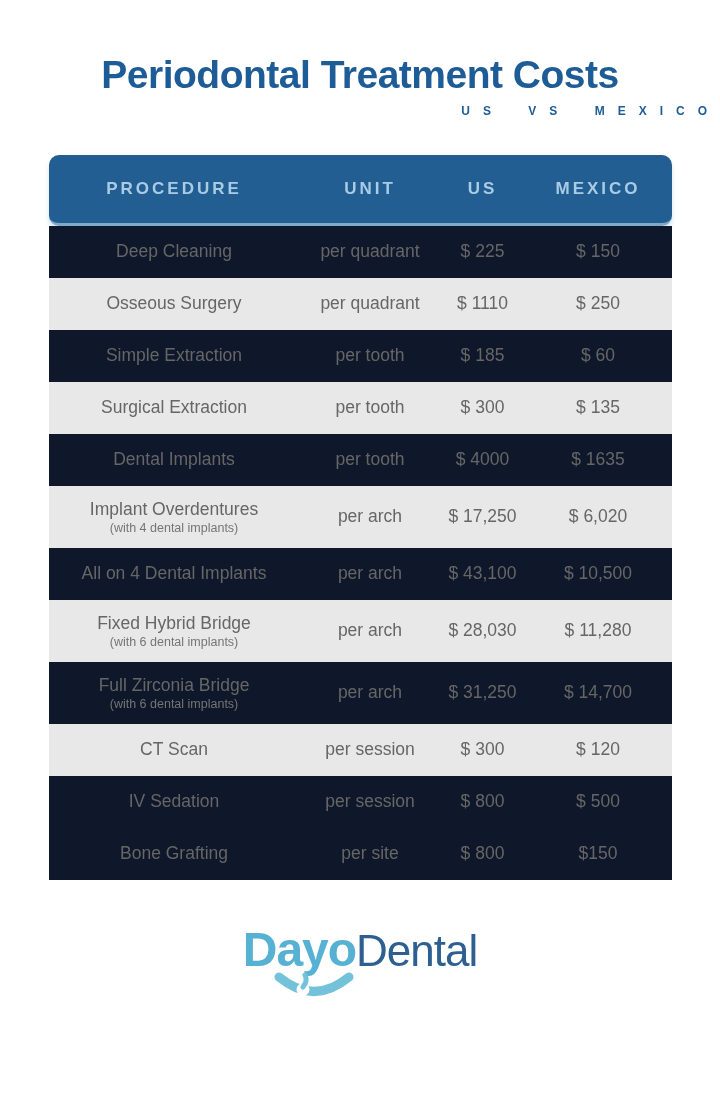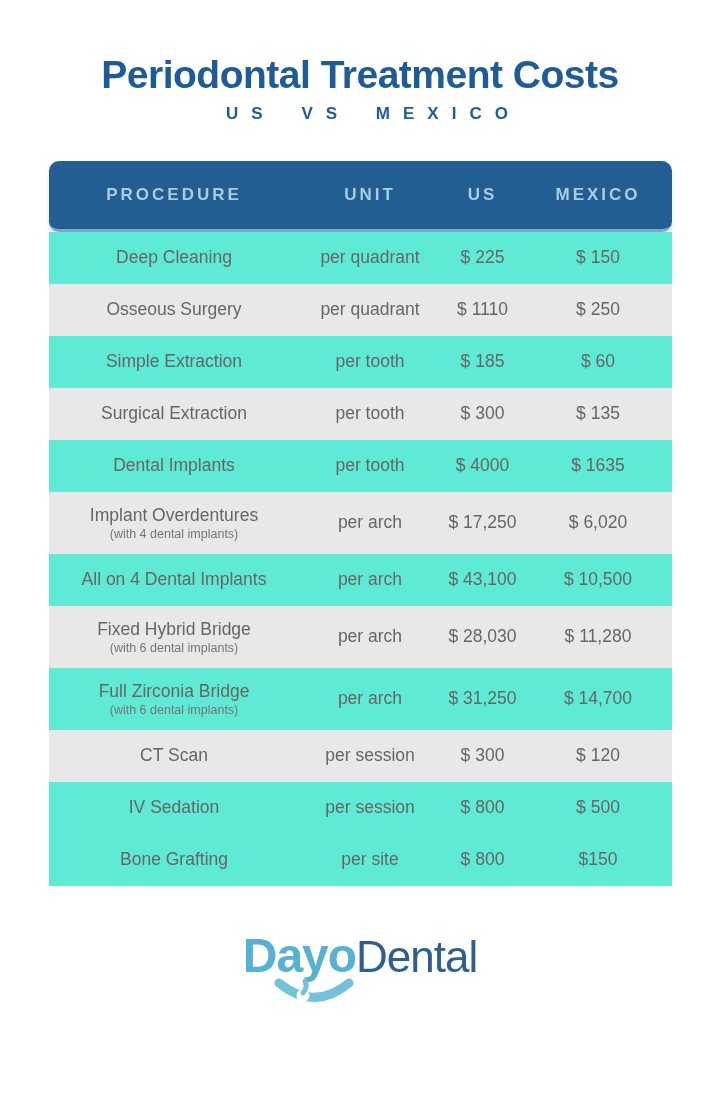--- a/index.html
+++ b/index.html
@@ -12,22 +12,22 @@
     position: relative; width: 720px; height: 1112px;
     overflow: hidden; background: #ffffff; box-sizing: border-box;
     padding-top: 54px;
   }
   .title {
     margin: 0; text-align: center;
     font-size: 39px; line-height: 1.1; font-weight: 700;
     color: #1e5c97; letter-spacing: -0.5px;
   }
   .subtitle {
-    margin-top: 7px; text-align: center;
-    font-size: 17px; font-weight: 700; color: #1e5c97;
+    margin-top: 7px; text-align: right;
+    font-size: 12px; font-weight: 700; color: #1e5c97;
     letter-spacing: 13px; padding-left: 27px; 
     word-spacing: 8px;
   }
   .costs-table {
     width: 623px; margin: 37px 0 0 49px;
   }
   .grid-cols {
     display: grid;
     grid-template-columns: 250px 142px 83px 148px;
     align-items: center; text-align: center;
@@ -35,21 +35,21 @@
   .thead {
     height: 68px; background: #235e93;
     color: #a9cce5; font-size: 17px; font-weight: 700;
     letter-spacing: 3px;
     border-bottom: 3px solid #7fa9cc;
     box-shadow: 0 4px 5px rgba(35, 94, 147, 0.18);
     border-radius: 10px;
   }
   .row {
     min-height: 52px; color: #666666; font-size: 17.5px;
-    background: #5eead4;
+    background: #0f172a;
   }
   .row.shaded { background: #e8e8e8; }
   .row.has-note { min-height: 62px; }
   .proc-name { display: block; }
   .proc-sub { display: block; font-size: 12.5px; color: #757575; margin-top: 1px; }
   .footer-logo {
     margin-top: 46px; display: flex; justify-content: center;
   }
   .logo-wrap { position: relative; display: inline-block; line-height: 1; }
   .logo-dayo  { font-size: 48px; font-weight: 700; color: #56b1d3; letter-spacing: -1px; }

